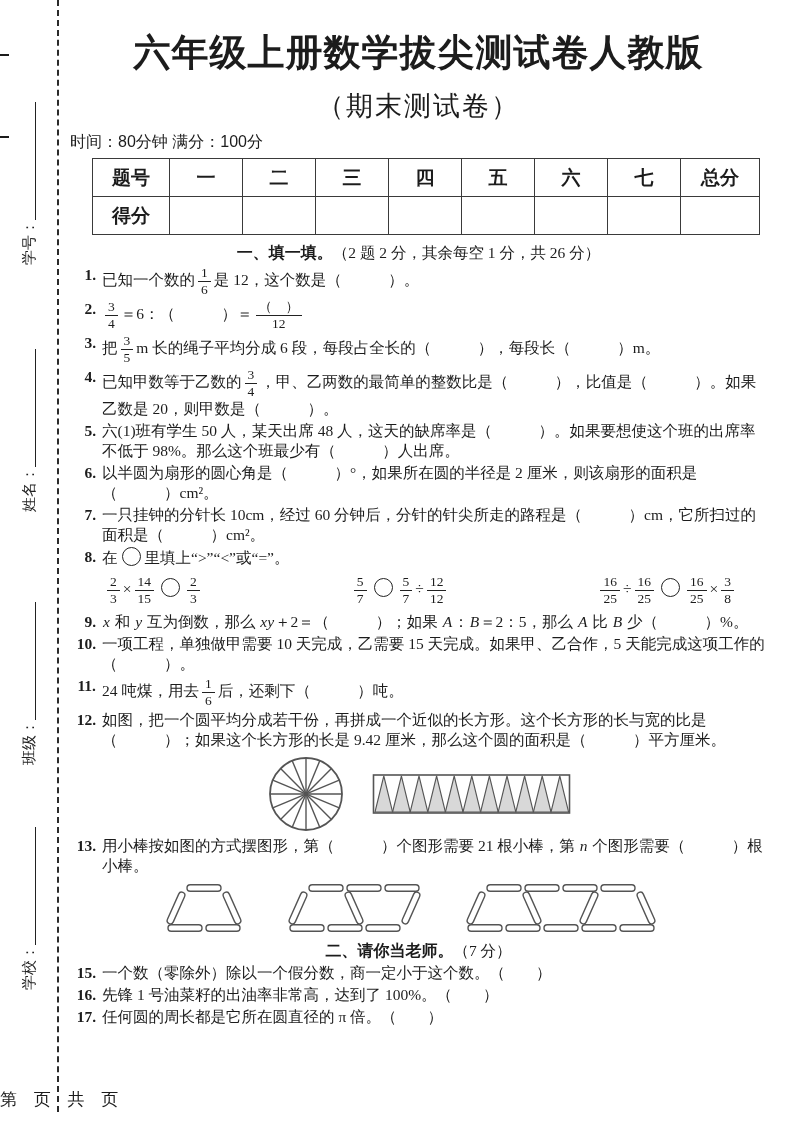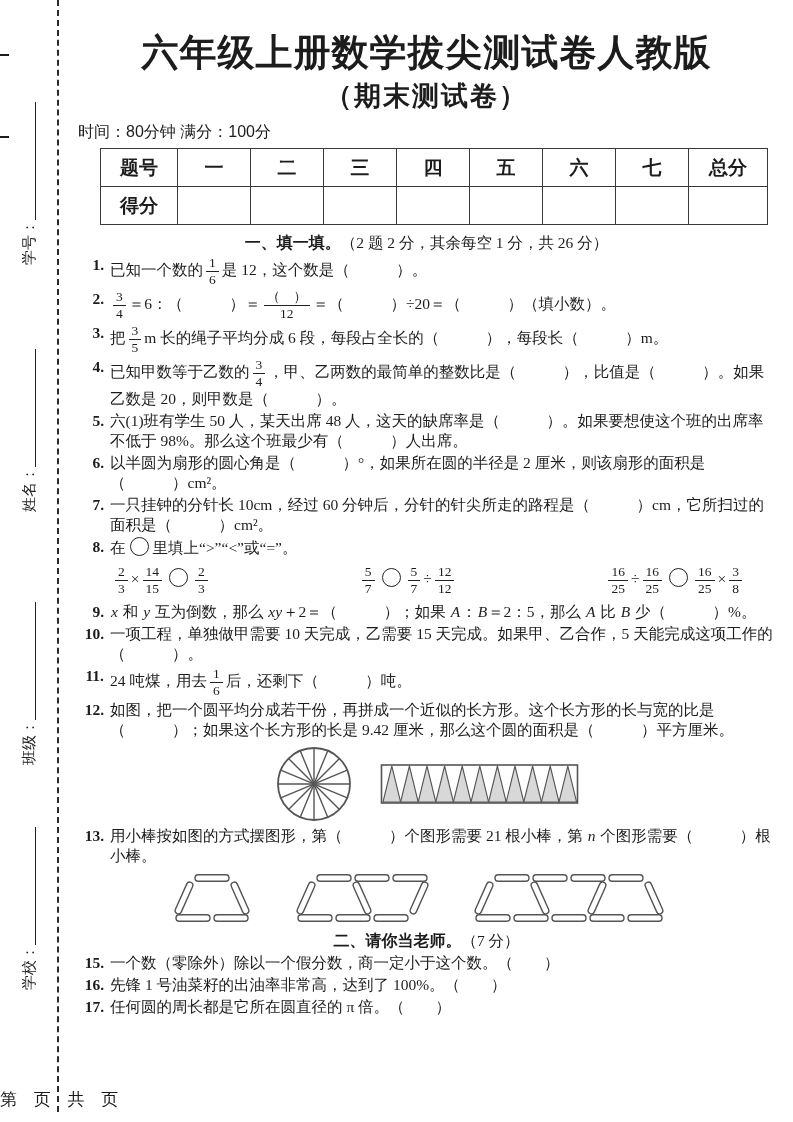--- a/index.html
+++ b/index.html
@@ -13,24 +13,24 @@
     border-left:2px dashed #2a2a2a;}
   .crop-mark{position:absolute;left:0;width:9px;height:2px;background:#1c1c1c;}
   .side-label{
     position:absolute;left:20px;transform:rotate(-90deg);transform-origin:left top;
     white-space:nowrap;font-size:15px;font-family:"Liberation Sans","DejaVu Sans",sans-serif;
     color:#222;
   }
   .side-label .blank{display:inline-block;width:118px;border-bottom:1.6px solid #222;
     vertical-align:-2px;}
   
-  .content{position:absolute;left:78px;top:0;width:697px;}
+  .content{position:absolute;left:70px;top:0;width:697px;}
   .title{margin-top:28px;text-align:center;font-size:37px;font-weight:bold;
     font-family:"Liberation Sans","DejaVu Sans",sans-serif;letter-spacing:1px;}
-  .subtitle{text-align:center;font-size:27px;font-weight:bold;
+  .subtitle{margin-top:10px;text-align:center;font-size:27px;font-weight:normal;
     font-family:"Liberation Sans","DejaVu Sans",sans-serif;letter-spacing:2px;}
   .meta{margin-top:8px;text-align:left;font-size:16px;padding-right:2px;
     font-family:"Liberation Sans","DejaVu Sans",sans-serif;}
   
   table.score{border-collapse:collapse;margin:5px 0 0 22px;table-layout:fixed;}
   table.score td,table.score th{border:1.6px solid #3a3a3a;height:37px;
     text-align:center;font-size:19px;font-weight:600;padding:0;}
   
   .flow{margin-top:8px;font-size:15.5px;line-height:20px;}
   .sec-head{font-size:15.5px;margin:3px 0 2px 0;text-align:center;}
@@ -100,21 +100,21 @@
         </tr>
       </tbody>
   </table>
 
   <div class="flow">
     <div class="sec-head">
       <b>一、填一填。</b><span>（2 题 2 分，其余每空 1 分，共 26 分）</span>
     </div>
     <div id="sec1-list">
         <div class="q"><span class="qnum">1.</span><span><span>已知一个数的</span><span class="frac"><span class="nu">1</span><span class="de">6</span></span><span>是 12，这个数是（　　　）。</span></span></div>
-        <div class="q"><span class="qnum">2.</span><span><span class="frac"><span class="nu">3</span><span class="de">4</span></span><span>＝6：（　　　）＝</span><span class="frac"><span class="nu">（　）</span><span class="de">12</span></span><span>＝（　　　）÷20＝（　　　）（填小数）。</span></span></div>
+        <div class="q"><span class="qnum">2.</span><span><span class="frac"><span class="nu">3</span><span class="de">4</span></span><span>＝6：（　　　）＝</span><span class="frac"><span class="nu">（　）</span><span class="de">12</span></span></span></div>
         <div class="q"><span class="qnum">3.</span><span><span>把</span><span class="frac"><span class="nu">3</span><span class="de">5</span></span><span>m 长的绳子平均分成 6 段，每段占全长的（　　　），每段长（　　　）m。</span></span></div>
         <div class="q"><span class="qnum">4.</span><span><span>已知甲数等于乙数的</span><span class="frac"><span class="nu">3</span><span class="de">4</span></span><span>，甲、乙两数的最简单的整数比是（　　　），比值是（　　　）。如果乙数是 20，则甲数是（　　　）。</span></span></div>
         <div class="q"><span class="qnum">5.</span><span><span>六(1)班有学生 50 人，某天出席 48 人，这天的缺席率是（　　　）。如果要想使这个班的出席率不低于 98%。那么这个班最少有（　　　）人出席。</span></span></div>
         <div class="q"><span class="qnum">6.</span><span><span>以半圆为扇形的圆心角是（　　　）°，如果所在圆的半径是 2 厘米，则该扇形的面积是（　　　）cm²。</span></span></div>
         <div class="q"><span class="qnum">7.</span><span><span>一只挂钟的分针长 10cm，经过 60 分钟后，分针的针尖所走的路程是（　　　）cm，它所扫过的面积是（　　　）cm²。</span></span></div>
         <div class="q"><span class="qnum">8.</span><span><span>在</span><span class="cmp"></span><span>里填上“&gt;”“&lt;”或“=”。</span></span></div>
         <div class="expr-row">
           <span><span class="frac"><span class="nu">2</span><span class="de">3</span></span><span>×</span><span class="frac"><span class="nu">14</span><span class="de">15</span></span><span class="cmp"></span><span class="frac"><span class="nu">2</span><span class="de">3</span></span></span>
           <span><span class="frac"><span class="nu">5</span><span class="de">7</span></span><span class="cmp"></span><span class="frac"><span class="nu">5</span><span class="de">7</span></span><span>÷</span><span class="frac"><span class="nu">12</span><span class="de">12</span></span></span>
           <span><span class="frac"><span class="nu">16</span><span class="de">25</span></span><span>÷</span><span class="frac"><span class="nu">16</span><span class="de">25</span></span><span class="cmp"></span><span class="frac"><span class="nu">16</span><span class="de">25</span></span><span>×</span><span class="frac"><span class="nu">3</span><span class="de">8</span></span></span>

